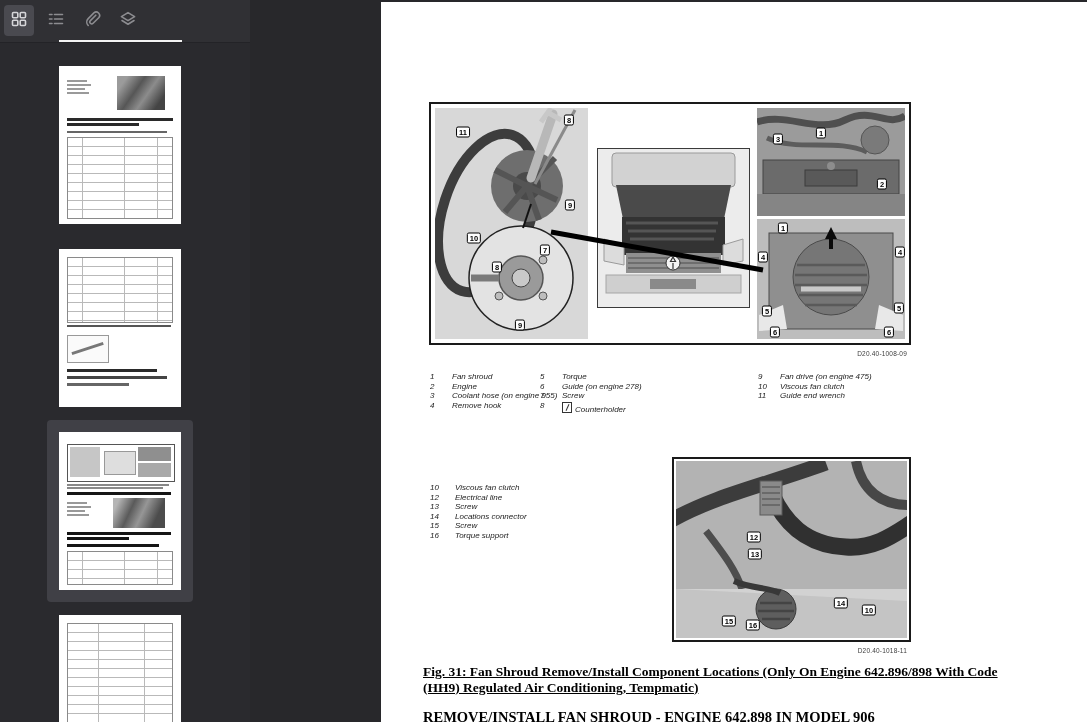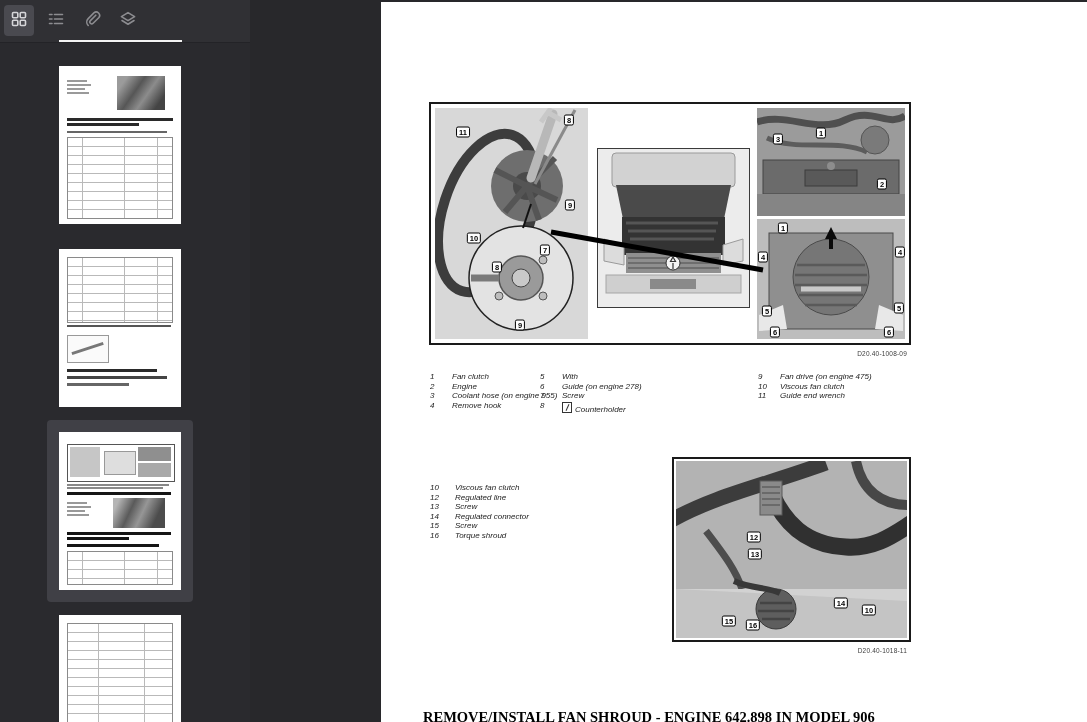--- a/index.html
+++ b/index.html
@@ -232,39 +232,39 @@
       <svg class="connector-svg" width="478" height="239">
         <line x1="120" y1="128" x2="332" y2="166" stroke="#000" stroke-width="5"></line>
       </svg>
     </div>
 
     <div class="watermark" style="left:48px;top:348px;width:478px;">D20.40-1008-09</div>
 
     <div class="legend-col" style="left:49px;top:370px;" id="legend30-col0">
         <div class="legend-row">
           <span class="num">1</span>
-          <span>Fan clutch</span>
+          <span>Fan shroud</span>
         </div>
         <div class="legend-row">
           <span class="num">2</span>
           <span>Engine</span>
         </div>
         <div class="legend-row">
           <span class="num">3</span>
           <span>Coolant hose (on engine 955)</span>
         </div>
         <div class="legend-row">
           <span class="num">4</span>
           <span>Remove hook</span>
         </div>
       </div>
     <div class="legend-col" style="left:159px;top:370px;" id="legend30-col1">
         <div class="legend-row">
           <span class="num">5</span>
-          <span>With</span>
+          <span>Torque</span>
         </div>
         <div class="legend-row">
           <span class="num">6</span>
           <span>Guide (on engine 278)</span>
         </div>
         <div class="legend-row">
           <span class="num">7</span>
           <span>Screw</span>
         </div>
         <div class="legend-row">
@@ -288,37 +288,37 @@
       </div>
 
 
     <div class="legend-col wide" style="left:49px;top:481px;" id="legend31">
         <div class="legend-row">
           <span class="num">10</span>
           <span>Viscous fan clutch</span>
         </div>
         <div class="legend-row">
           <span class="num">12</span>
-          <span>Regulated line</span>
+          <span>Electrical line</span>
         </div>
         <div class="legend-row">
           <span class="num">13</span>
           <span>Screw</span>
         </div>
         <div class="legend-row">
           <span class="num">14</span>
-          <span>Regulated connector</span>
+          <span>Locations connector</span>
         </div>
         <div class="legend-row">
           <span class="num">15</span>
           <span>Screw</span>
         </div>
         <div class="legend-row">
           <span class="num">16</span>
-          <span>Torque shroud</span>
+          <span>Torque support</span>
         </div>
       </div>
 
     <div class="figbox" style="left:291px;top:455px;width:235px;height:181px;">
       <div class="panel" style="left:2px;top:2px;width:231px;height:177px;background:#b3b3b3" id="fig31-panel">
         <svg width="231" height="177" style="position:absolute;left:0;top:0">
           <path d="M-6 60 C40 34 90 24 150 2" stroke="#3c3c3c" stroke-width="15" fill="none"></path>
           <path d="M96 34 C108 60 128 84 170 86 C200 88 220 72 236 62" stroke="#303030" stroke-width="17" fill="none"></path>
           <path d="M180 0 C186 30 206 44 232 44" stroke="#474747" stroke-width="10" fill="none"></path>
           <rect x="84" y="20" width="22" height="34" fill="#8a8a8a" stroke="#5a5a5a"></rect>
@@ -334,16 +334,17 @@
           <span class="callout" style="left: 79px; top: 93px;">13</span>
           <span class="callout" style="left: 165px; top: 142px;">14</span>
           <span class="callout" style="left: 193px; top: 149px;">10</span>
           <span class="callout" style="left: 53px; top: 160px;">15</span>
           <span class="callout" style="left: 77px; top: 164px;">16</span>
         </div>
     </div>
 
     <div class="watermark" style="left:291px;top:645px;width:235px;">D20.40-1018-11</div>
 
+    <div class="fig-caption" style="left:42px;top:662px;width:612px;">Fig. 31: Fan Shroud Remove/Install Component Locations (Only On Engine 642.896/898 With Code (HH9) Regulated Air Conditioning, Tempmatic)</div>
 
     <div class="section-heading" style="left:42px;top:707px;">REMOVE/INSTALL FAN SHROUD - ENGINE 642.898 IN MODEL 906</div>
   </div>
 </main>
 
 </body></html>

